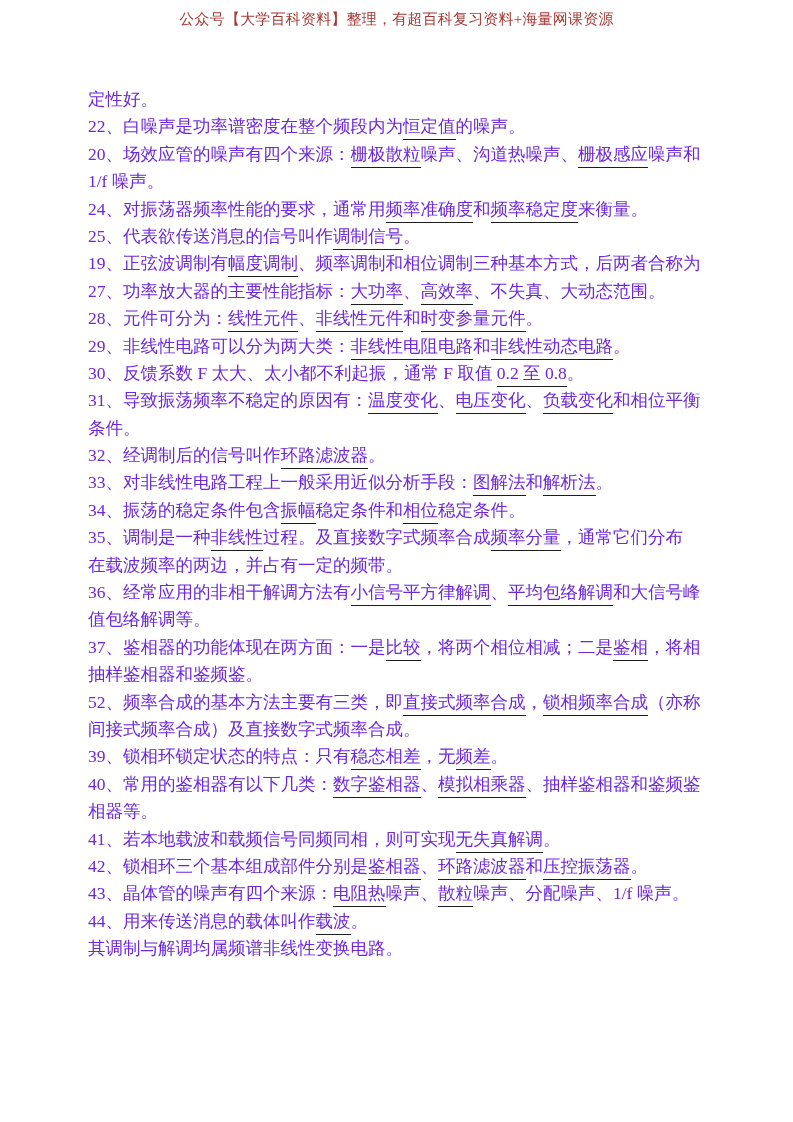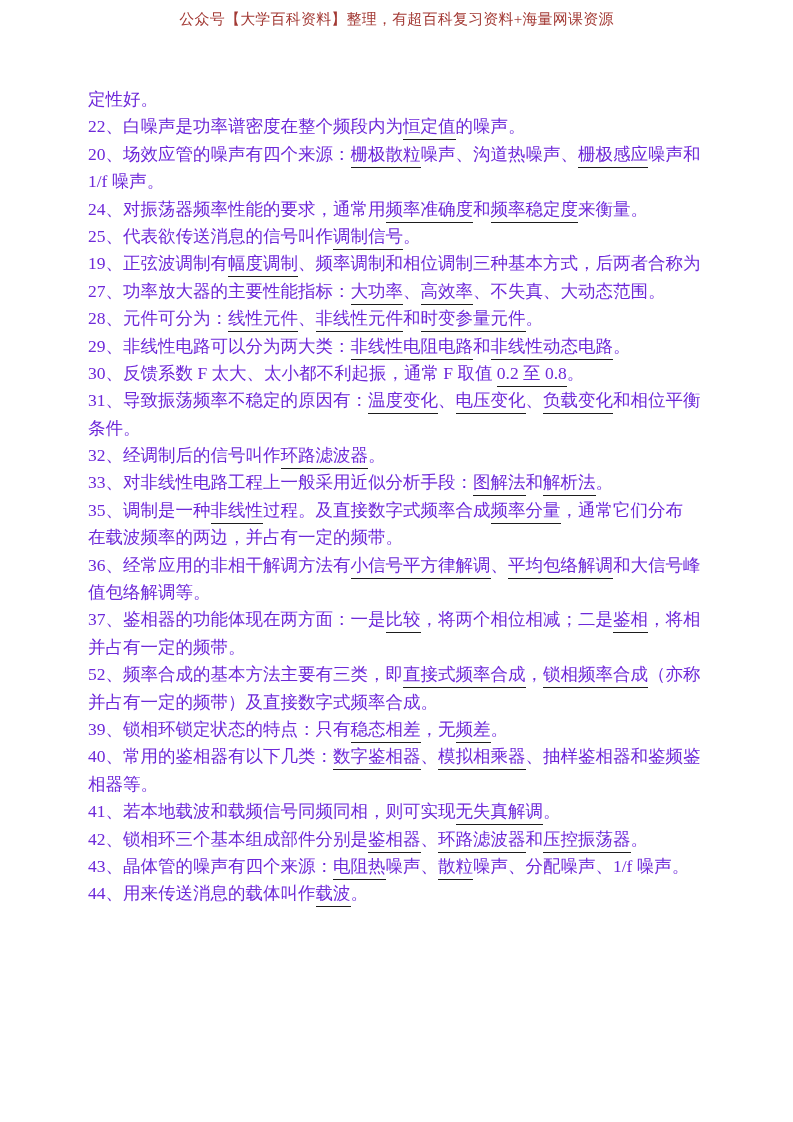--- a/index.html
+++ b/index.html
@@ -57,29 +57,31 @@
       <div class="line"><span>25、代表欲传送消息的信号叫作</span><span class="u">调制信号</span><span>。</span></div>
       <div class="line"><span>19、正弦波调制有</span><span class="u">幅度调制</span><span>、频率调制和相位调制三种基本方式，后两者合称为</span></div>
       <div class="line"><span>27、功率放大器的主要性能指标：</span><span class="u">大功率</span><span>、</span><span class="u">高效率</span><span>、不失真、大动态范围。</span></div>
       <div class="line"><span>28、元件可分为：</span><span class="u">线性元件</span><span>、</span><span class="u">非线性元件</span><span>和</span><span class="u">时变参量元件</span><span>。</span></div>
       <div class="line"><span>29、非线性电路可以分为两大类：</span><span class="u">非线性电阻电路</span><span>和</span><span class="u">非线性动态电路</span><span>。</span></div>
       <div class="line"><span>30、反馈系数 F 太大、太小都不利起振，通常 F 取值 </span><span class="u">0.2 至 0.8</span><span>。</span></div>
       <div class="line"><span>31、导致振荡频率不稳定的原因有：</span><span class="u">温度变化</span><span>、</span><span class="u">电压变化</span><span>、</span><span class="u">负载变化</span><span>和相位平衡</span></div>
       <div class="line"><span>条件。</span></div>
       <div class="line"><span>32、经调制后的信号叫作</span><span class="u">环路滤波器</span><span>。</span></div>
       <div class="line"><span>33、对非线性电路工程上一般采用近似分析手段：</span><span class="u">图解法</span><span>和</span><span class="u">解析法</span><span>。</span></div>
+      <div class="line"><span>34、振荡的稳定条件包含</span><span class="u">振幅</span><span>稳定条件和</span><span class="u">相位</span><span>稳定条件。</span></div>
       <div class="line"><span>35、调制是一种</span><span class="u">非线性</span><span>过程。及直接数字式频率合成</span><span class="u">频率分量</span><span>，通常它们分布</span></div>
       <div class="line"><span>在载波频率的两边，并占有一定的频带。</span></div>
       <div class="line"><span>36、经常应用的非相干解调方法有</span><span class="u">小信号平方律解调</span><span>、</span><span class="u">平均包络解调</span><span>和大信号峰</span></div>
       <div class="line"><span>值包络解调等。</span></div>
       <div class="line"><span>37、鉴相器的功能体现在两方面：一是</span><span class="u">比较</span><span>，将两个相位相减；二是</span><span class="u">鉴相</span><span>，将相</span></div>
-      <div class="line"><span>并占有一定的频带。</span></div>
+      <div class="line"><span>抽样鉴相器和鉴频鉴。</span></div>
       <div class="line"><span>52、频率合成的基本方法主要有三类，即</span><span class="u">直接式频率合成</span><span>，</span><span class="u">锁相频率合成</span><span>（亦称</span></div>
-      <div class="line"><span>并占有一定的频带）及直接数字式频率合成。</span></div>
+      <div class="line"><span>间接式频率合成）及直接数字式频率合成。</span></div>
       <div class="line"><span>39、锁相环锁定状态的特点：只有</span><span class="u">稳态相差</span><span>，无</span><span class="u">频差</span><span>。</span></div>
       <div class="line"><span>40、常用的鉴相器有以下几类：</span><span class="u">数字鉴相器</span><span>、</span><span class="u">模拟相乘器</span><span>、抽样鉴相器和鉴频鉴</span></div>
       <div class="line"><span>相器等。</span></div>
       <div class="line"><span>41、若本地载波和载频信号同频同相，则可实现</span><span class="u">无失真解调</span><span>。</span></div>
       <div class="line"><span>42、锁相环三个基本组成部件分别是</span><span class="u">鉴相器</span><span>、</span><span class="u">环路滤波器</span><span>和</span><span class="u">压控振荡器</span><span>。</span></div>
       <div class="line"><span>43、晶体管的噪声有四个来源：</span><span class="u">电阻热</span><span>噪声、</span><span class="u">散粒</span><span>噪声、分配噪声、1/f 噪声。</span></div>
       <div class="line"><span>44、用来传送消息的载体叫作</span><span class="u">载波</span><span>。</span></div>
+      <div class="line"><span>其调制与解调均属频谱非线性变换电路。</span></div>
     </div>
 </div>
 
 </body></html>

